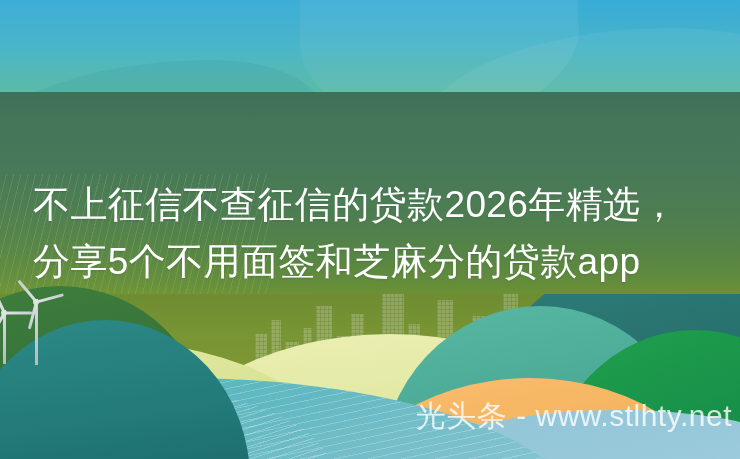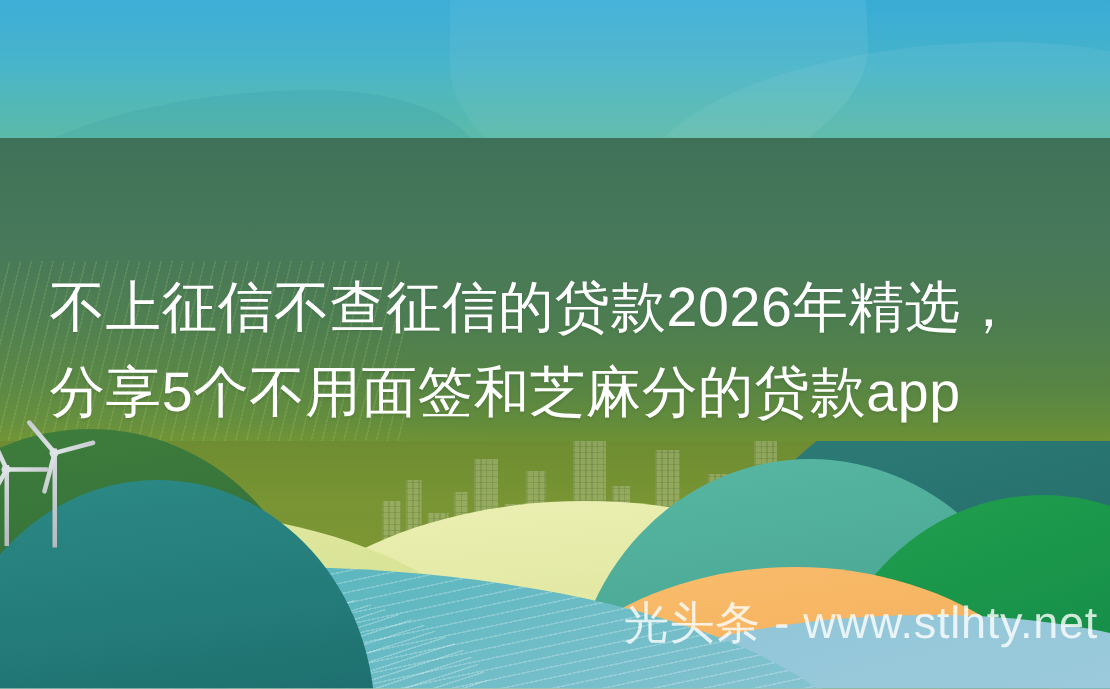--- a/index.html
+++ b/index.html
@@ -10,21 +10,21 @@
   }
   body {
     font-family: "Liberation Sans", "DejaVu Sans", sans-serif;
   }
 
   #banner {
     position: relative;
     width: 740px;
     height: 459px;
     overflow: hidden;
-    background: #0369a1;
+    background: #d946ef;
   }
 
   
   .sky {
     position: absolute;
     left: 0; top: 0;
     width: 740px; height: 92px;
     background: linear-gradient(180deg, #2fa8d4 0%, #35abcf 22%, #3cb0c6 48%, #45b3b4 72%, #4fb5a2 100%);
     overflow: hidden;
   }

